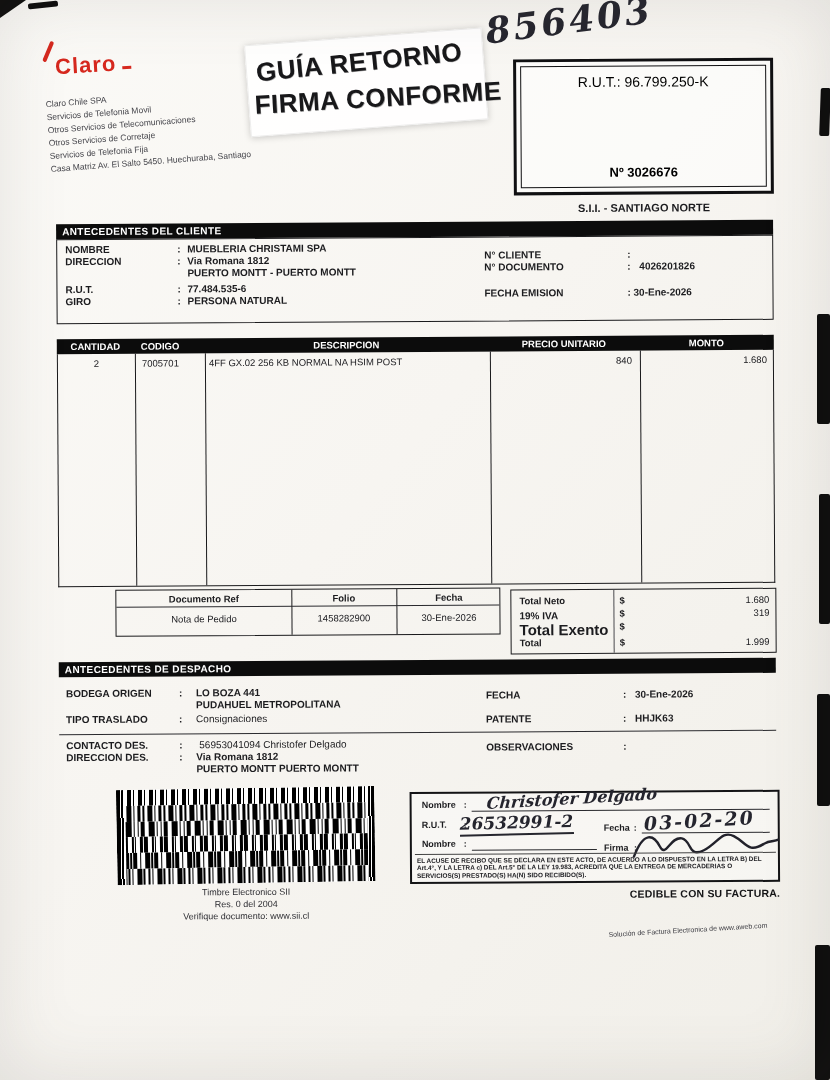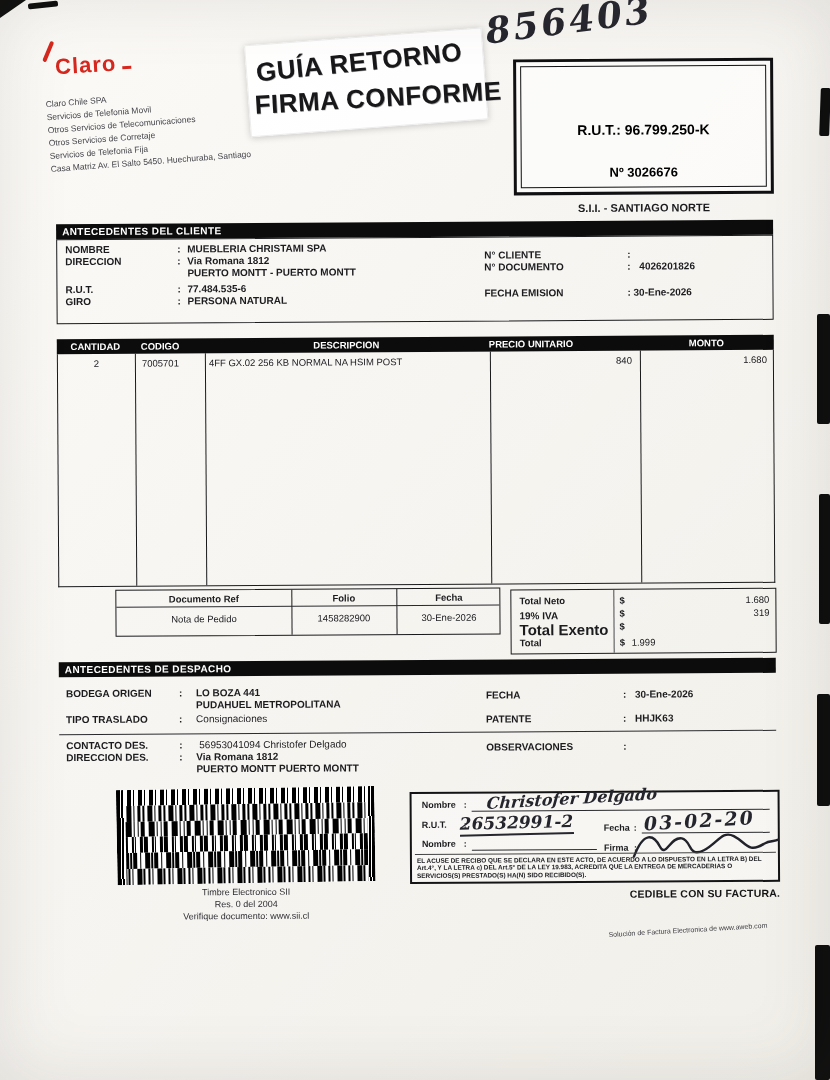--- a/index.html
+++ b/index.html
@@ -20,21 +20,21 @@
   .artifact { position:absolute; background:#0b0b0b; border-radius:2px; }
   .stamp { position:absolute; left:250px; top:36px; width:238px; padding:10px 8px 14px 10px;
            background:rgba(255,255,255,.88); transform:rotate(-4deg);
            box-shadow:0 1px 7px rgba(0,0,0,.20), inset 0 0 0 1px rgba(0,0,0,.07); }
   .stamp-line { font-size:26px; font-weight:800; color:#18181a; letter-spacing:.5px;
            white-space:nowrap; text-shadow:.6px .6px 0 rgba(0,0,0,.35); }
   .doc-box { position:absolute; left:516px; top:60px; width:260px; height:136px;
            border:3px solid #101012; padding:4px; background:rgba(255,255,255,.55); }
   .doc-box-inner { border:1px solid #101012; height:100%; display:flex; flex-direction:column;
            align-items:center; justify-content:space-between; padding:7px 4px; text-align:center; }
-  .doc-rut { font-size:14px; font-weight:700;margin-top:48px; }
+  .doc-rut { font-size:14px; font-weight:400; }
   .doc-title { font-size:15px; font-weight:700; line-height:19px; letter-spacing:.3px; }
   .doc-number { font-size:13px; font-weight:700; }
   .logo-text { font-size:22px; font-weight:700; color:#d6281e; letter-spacing:1px; }
   .swoosh { position:absolute; left:-8px; top:-14px; width:4px; height:22px;
             background:#d6281e; transform:rotate(26deg); border-radius:2px; }
   .logo-dash { display:inline-block; width:9px; height:3px; background:#d6281e;
             margin-left:3px; vertical-align:middle; }
   .company-info { position:absolute; left:48px; top:96px; transform:rotate(-4deg);
             transform-origin:left top; font-size:8.5px; color:#46464c; line-height:13px; }
   .items-header { position:absolute; left:58px; top:337px; width:717px; height:15px;
@@ -148,21 +148,21 @@
 
       <span class="t b" style="left:427px;top:50px">FECHA EMISION</span>
       <span class="t b" style="left:570px;top:50px">:</span>
       <span class="t b" style="left:576px;top:50px">30-Ene-2026</span>
     </div>
 
     <div class="items-header">
       <span style="width:77px;text-align:center">CANTIDAD</span>
       <span style="width:70px;padding-left:7px">CODIGO</span>
       <span style="width:285px;text-align:center">DESCRIPCION</span>
-      <span style="width:150px;">PRECIO UNITARIO</span>
+      <span style="width:150px;text-align:center">PRECIO UNITARIO</span>
       <span style="width:135px;text-align:center">MONTO</span>
     </div>
     <div class="items-body">
       <div class="colline" style="left:77px"></div>
       <div class="colline" style="left:147px"></div>
       <div class="colline" style="left:432px"></div>
       <div class="colline" style="left:582px"></div>
       <span class="cell" style="left:0;top:4px;width:77px;text-align:center">2</span>
       <span class="cell" style="left:84px;top:4px">7005701</span>
       <span class="cell" style="left:151px;top:4px">4FF GX.02 256 KB NORMAL NA HSIM POST</span>
@@ -188,21 +188,21 @@
       <span class="t b" style="left:108px;top:5px;font-size:9.5px">$</span>
       <span class="cell" style="left:120px;top:5px;width:138px;text-align:right">1.680</span>
       <span class="t b" style="left:8px;top:20px;font-size:10px">19% IVA</span>
       <span class="t b" style="left:108px;top:18px;font-size:9.5px">$</span>
       <span class="cell" style="left:120px;top:18px;width:138px;text-align:right">319</span>
       <span class="t b" style="left:8px;top:31px;font-size:15px">Total Exento</span>
       <span class="t b" style="left:108px;top:31px;font-size:9.5px">$</span>
       <span class="cell" style="left:120px;top:31px;width:138px;text-align:right"></span>
       <span class="t b" style="left:8px;top:47px;font-size:9.5px">Total</span>
       <span class="t b" style="left:108px;top:47px;font-size:9.5px">$</span>
-      <span class="cell" style="left:120px;top:47px;width:138px;text-align:left">1.999</span>
+      <span class="cell" style="left:120px;top:47px;width:138px;text-align:right">1.999</span>
     </div>
 
     <div class="bar" style="left:58px;top:660px;width:717px;height:15px">ANTECEDENTES DE DESPACHO</div>
 
     <span class="t b" style="left:65px;top:686px">BODEGA ORIGEN</span>
     <span class="t b" style="left:178px;top:686px">:</span>
     <span class="t b" style="left:195px;top:686px">LO BOZA 441</span>
     <span class="t b" style="left:195px;top:698px">PUDAHUEL  METROPOLITANA</span>
     <span class="t b" style="left:65px;top:712px">TIPO TRASLADO</span>
     <span class="t b" style="left:178px;top:712px">:</span>

